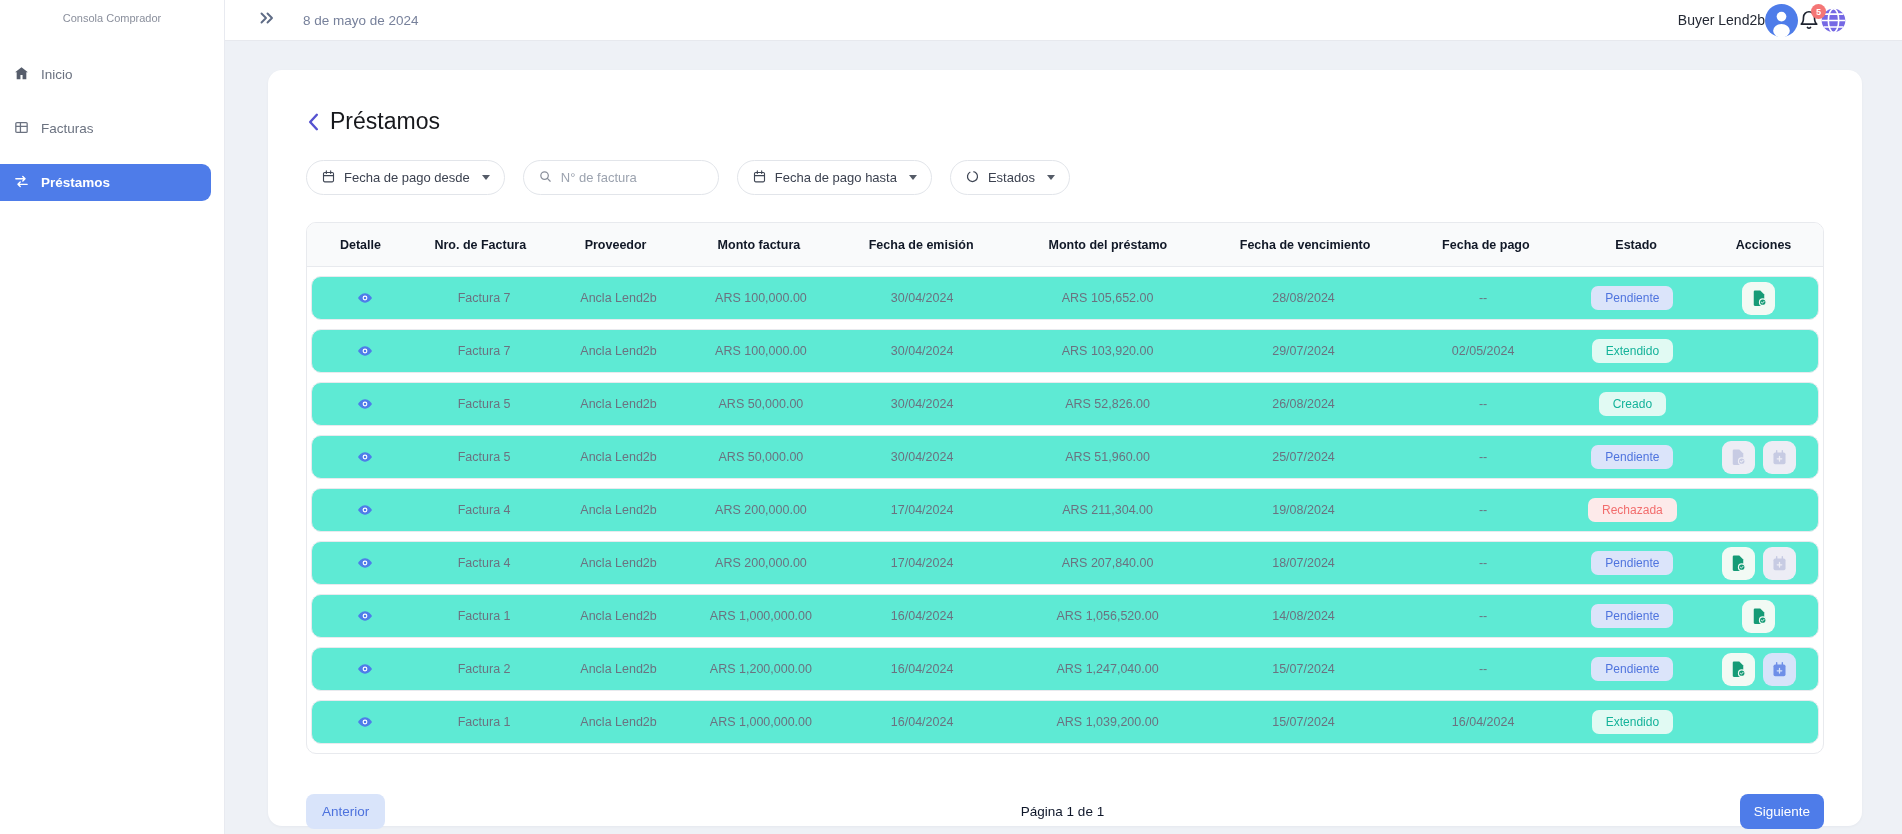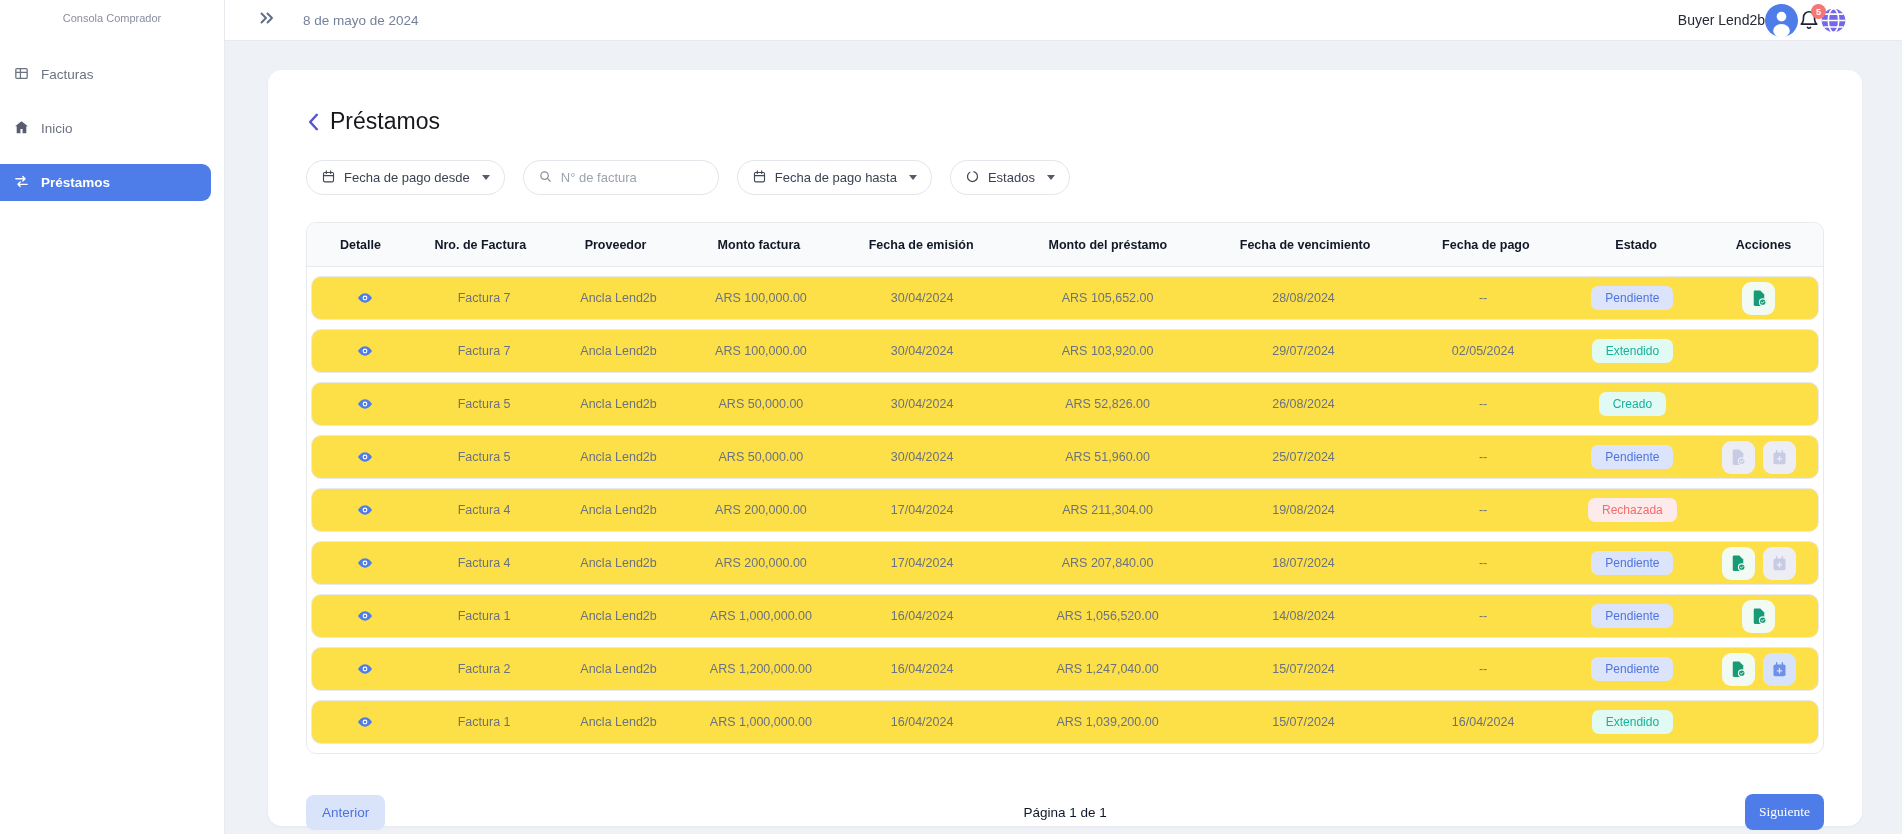--- a/index.html
+++ b/index.html
@@ -46,66 +46,66 @@
   .search-pill { width:196px; cursor:text; }
   .search-pill input { border:none; outline:none; width:100%; font-size:13px; font-family:"Liberation Sans", sans-serif; color:#3c4250; background:transparent; }
   .search-pill input::placeholder { color:#9ca3af; }
   .caret { width:0; height:0; border-left:4.5px solid transparent; border-right:4.5px solid transparent; border-top:5px solid #555b67; margin-left:4px; }
 
   
   .table-wrap { border:1px solid #e8eaee; border-radius:10px; }
   .tgrid { display:grid; grid-template-columns:7.05% 8.76% 9.09% 9.82% 11.59% 13.04% 12.98% 10.87% 8.96% 7.84%; align-items:center; }
   .thead { background:#f9fafb; border-radius:9px 9px 0 0; border-bottom:1px solid #e8eaee; height:44px; }
   .th { font-size:12.5px; font-weight:bold; color:#111827; text-align:center; }
-  .trow { background:#fde047; border:1px solid #e8eaee; border-radius:10px; margin:9px 4px; height:44px; }
+  .trow { background:#5eead4; border:1px solid #e8eaee; border-radius:10px; margin:9px 4px; height:44px; }
   .td { font-size:12.5px; color:#6b7280; text-align:center; overflow:hidden; white-space:nowrap; }
   .eye-btn { display:inline-flex; cursor:pointer; vertical-align:middle; }
   .pill-status { display:inline-block; font-size:12px; padding:5px 14px; border-radius:7px; min-width:62px; }
   .st-pendiente { background:#dbe4fa; color:#4f74de; }
   .st-extendido { background:#e1faf3; color:#14b39a; }
   .st-creado    { background:#e1faf3; color:#14b39a; }
   .st-rechazada { background:#fdeaea; color:#f26d6d; }
   .actions-cell { display:flex; justify-content:center; gap:8px; }
   .act-btn { width:33px; height:33px; border-radius:9px; display:flex; align-items:center; justify-content:center; cursor:pointer; }
   .act-doc-active { background:#f2faf4; }
   .act-cal-active { background:#d7e3fa; }
   .act-disabled { background:#ededf5; cursor:default; }
 
   
   .pagination { display:flex; align-items:center; margin-top:40px; padding-bottom:22px; }
   .btn-prev { background:#d9e4fa; color:#4d72dd; border:none; font-size:13.5px; padding:10px 16px; border-radius:8px; cursor:pointer; font-family:"Liberation Sans", sans-serif; }
   .page-info { flex:1; text-align:center; font-size:13.5px; color:#0f172a; }
-  .btn-next { background:#4e7ce9; color:#ffffff; border:none; font-size:13.5px; padding:10px 14px; border-radius:8px; cursor:pointer; font-family:Liberation Serif, serif; }
+  .btn-next { background:#4e7ce9; color:#ffffff; border:none; font-size:13.5px; padding:10px 14px; border-radius:8px; cursor:pointer; font-family:Liberation Sans, sans-serif; }
 </style>
 </head>
 <body>
 
 <div class="app">
 
   <aside class="sidebar">
     <div class="logo-box">
       <div class="logo-sub">Consola Comprador</div>
     </div>
     <nav class="nav">
       <div class="nav-item">
         <span>
+          <svg width="17" height="17" viewBox="0 0 24 24">
+              <path fill="#565d6b" d="M12 3 3 10.2h2.2V20h5.3v-6h3v6h5.3v-9.8H21z"></path>
+            </svg>
+        </span>
+        <span>Inicio</span>
+      </div>
+      <div class="nav-item">
+        <span>
           <svg width="17" height="17" viewBox="0 0 24 24" fill="none" stroke="#6b7280" stroke-width="1.8">
               <rect x="4" y="5" width="16" height="14" rx="1.5"></rect>
               <path d="M4 10.5h16M10.5 5v14"></path>
             </svg>
         </span>
         <span>Facturas</span>
-      </div>
-      <div class="nav-item">
-        <span>
-          <svg width="17" height="17" viewBox="0 0 24 24">
-              <path fill="#565d6b" d="M12 3 3 10.2h2.2V20h5.3v-6h3v6h5.3v-9.8H21z"></path>
-            </svg>
-        </span>
-        <span>Inicio</span>
       </div>
       <div class="nav-item active">
         <span>
           <svg width="17" height="17" viewBox="0 0 24 24" fill="none" stroke="#ffffff" stroke-width="2" stroke-linecap="round" stroke-linejoin="round">
               <path d="M4 8h13M13.8 4.8 17 8l-3.2 3.2"></path>
               <path d="M20 16H7M10.2 12.8 7 16l3.2 3.2"></path>
             </svg>
         </span>
         <span>Préstamos</span>
       </div>

